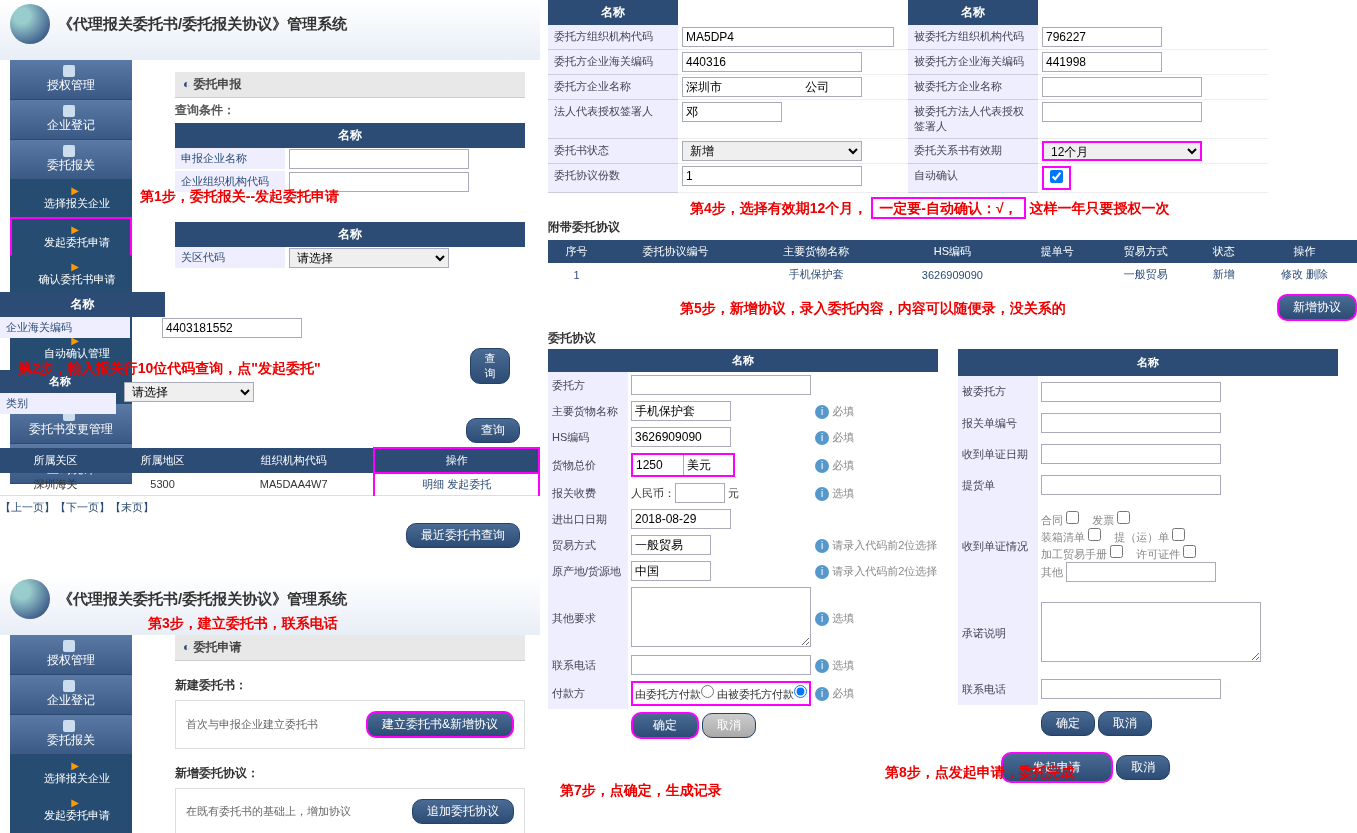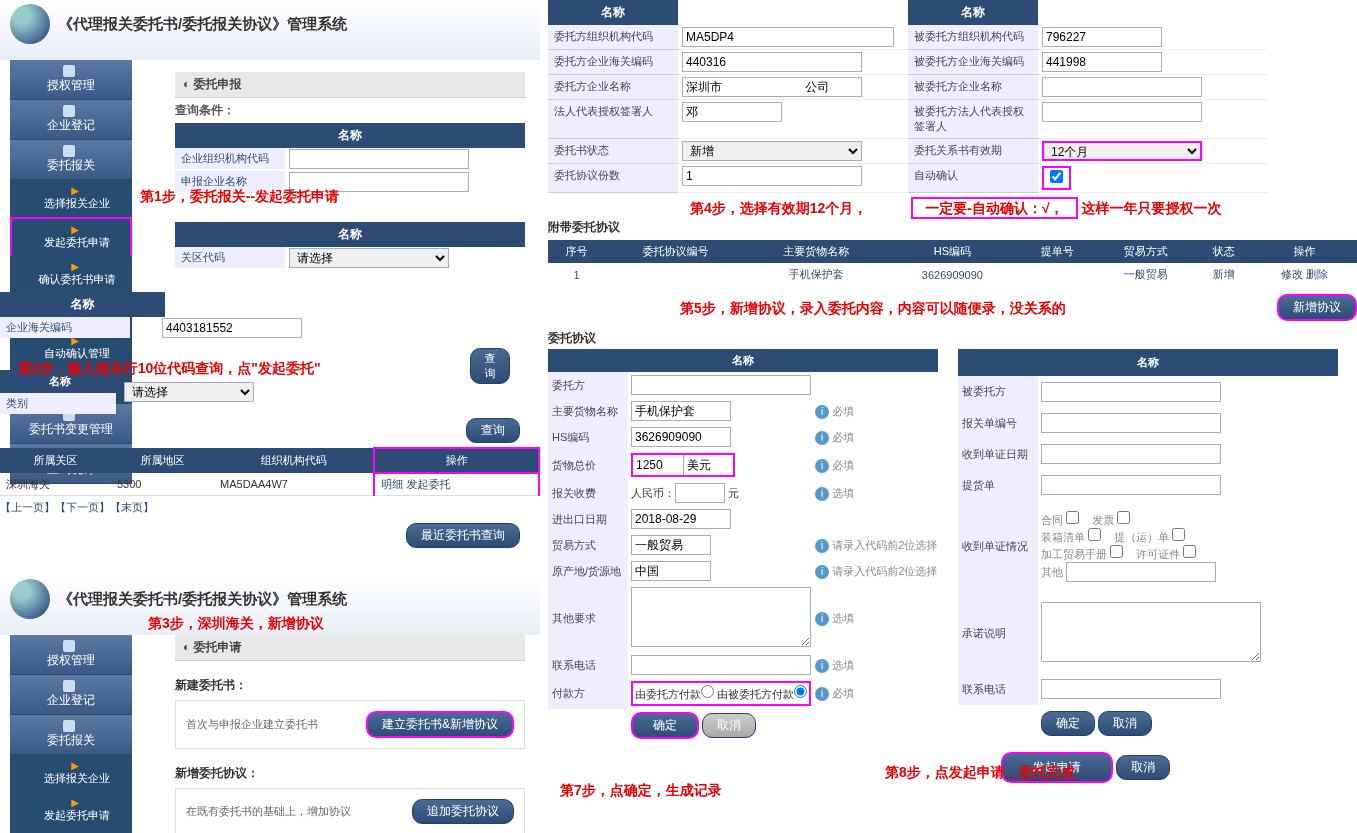--- a/index.html
+++ b/index.html
@@ -27,21 +27,21 @@
     .side-arrow { color: #f90; margin-right: 4px; font-size: 10px; }
     .main1 { position: absolute; left: 175px; top: 72px; width: 350px; }
     .qcond { color: #555; font-weight: bold; padding: 4px 0; }
     .field-row { display: flex; align-items: center; margin-bottom: 2px; }
     .field-label { background: #eef; color: #2c4c75; padding: 3px 6px; margin-right: 4px; min-width: 110px; font-size: 11px; }
     
     
     .p2 { position: absolute; left: 0; top: 292px; width: 540px; height: 270px; }
     .tbl { width: 100%; border-collapse: collapse; margin-top: 4px; font-size: 11px; }
     .tbl th { background: #2c4c75; color: #fff; padding: 4px; font-weight: normal; }
-    .tbl td { padding: 3px 6px; border-bottom: 1px solid #ddd; }
+    .tbl td { padding: 3px 6px; text-align: center; border-bottom: 1px solid #ddd; }
     .pager { color:#2c4c75; font-size:11px; padding: 4px 0; }
     
     
     .p3 { position: absolute; left: 0; top: 575px; width: 540px; height: 260px; }
 
     
     .p4 { position: absolute; left: 548px; top: 0; width: 809px; height: 320px; }
     .grid4 { display: grid; grid-template-columns: 130px 230px 130px 230px; }
     .g-lbl { background: #eef; padding: 4px 6px; border-bottom: 1px solid #ccd; font-size: 11px; color: #445; }
     .g-val { padding: 2px 4px; border-bottom: 1px solid #eee; }
@@ -115,25 +115,25 @@
       <div class="side-item">
           <span class="side-icn"></span>
           <span>查询统计</span>
         </div>
     </div>
     <div class="main1">
       <div class="section-title"><span class="circ">◐ </span><span>委托申报</span></div>
       <div class="qcond">查询条件：</div>
       <div class="dark-header">名称</div>
       <div class="field-row">
+          <span class="field-label">申报企业名称</span>
+          <input type="text" style="width: 180px;">
+        </div>
+      <div class="field-row">
           <span class="field-label">企业组织机构代码</span>
-          <input type="text" style="width: 180px;">
-        </div>
-      <div class="field-row">
-          <span class="field-label">申报企业名称</span>
           <input type="text" style="width: 180px;">
         </div>
       <div class="dark-header" style="margin-top:30px">名称</div>
       <div class="field-row">
           <span class="field-label">关区代码</span>
           <select style="width:160px"><option>请选择</option></select>
         </div>
     </div>
   </div>
 
@@ -224,21 +224,21 @@
         <button class="btn highlight-box">建立委托书&amp;新增协议</button>
       </div>
       <div style="font-weight:bold; color:#333; margin:16px 0 6px;">新增委托协议：</div>
       <div style="display:flex; align-items:center; justify-content:space-between; border:1px solid #ddd; padding:10px;">
         <span style="color:#666;font-size:11px">在既有委托书的基础上，增加协议</span>
         <button class="btn">追加委托协议</button>
       </div>
     </div>
   </div>
 
-  <div class="red-ann" style="left:148px; top:615px">第3步，深圳海关，新增协议</div>
+  <div class="red-ann" style="left:148px; top:615px">第3步，建立委托书，联系电话</div>
 
   <div class="p4">
     <div style="display:flex;">
       <div class="dark-header" style="width:130px">名称</div>
       <div style="width:230px"></div>
       <div class="dark-header" style="width:130px">名称</div>
       <div style="width:230px"></div>
     </div>
     <div class="grid4">
       <div class="g-lbl">委托方组织机构代码</div>
@@ -297,21 +297,21 @@
       </tr>
     </tbody>
       </table>
     <div style="text-align:right; margin-top:8px;">
       <button class="btn highlight-box">新增协议</button>
     </div>
   </div>
 
   <div class="red-ann" style="left:690px; top:200px; width:670px;">
     <span>第4步，选择有效期12个月，</span>
-    <span style="border:2px solid #f0f; padding:1px 12px;margin-left:40px;">一定要-自动确认：√，</span>
+    <span style="border:2px solid #f0f; padding:1px 6px;">一定要-自动确认：√，</span>
     <span>这样一年只要授权一次</span>
   </div>
   <div class="red-ann" style="left:680px; top:300px">第5步，新增协议，录入委托内容，内容可以随便录，没关系的</div>
 
   <div class="p5">
     <div class="subhdr">委托协议</div>
     <div style="display:flex; gap:20px;">
       <table class="form-col">
         <tbody>
             <tr>

